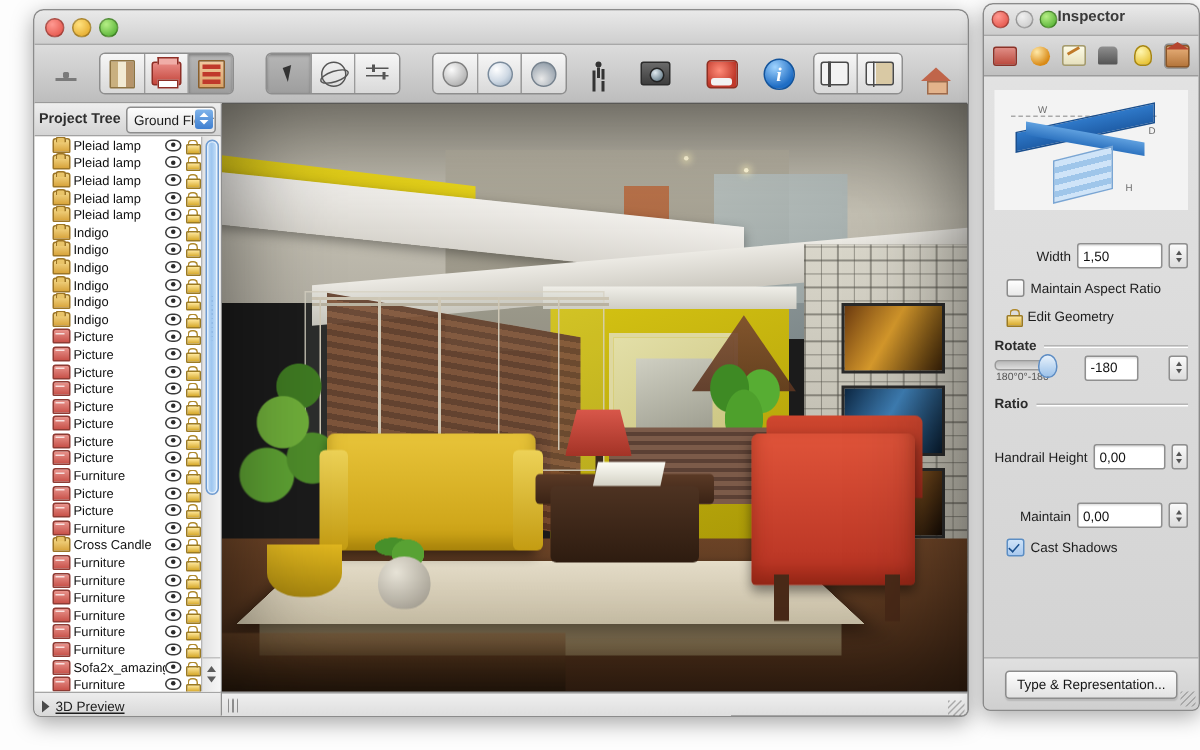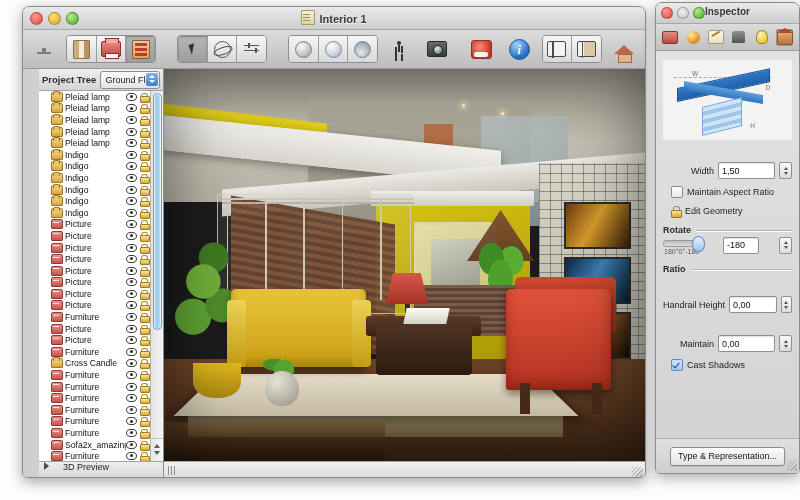--- a/index.html
+++ b/index.html
@@ -99,21 +99,21 @@
   .ico-house:after{content:"";position:absolute;left:-6px;top:9px;width:12px;height:7px;background:#e3b38b;border:1px solid #9c6a4c;}
   .ico-scale{width:14px;height:10px;position:relative;}
   .ico-scale:before{content:"";position:absolute;left:0;bottom:0;width:14px;height:1.6px;background:#7a7a7a;}
   .ico-scale:after{content:"";position:absolute;left:5px;bottom:1.6px;width:4px;height:4px;background:#7a7a7a;border-radius:1px;}
 
   
   .content{position:relative;height:calc(470px - 22px - 38px);background:#cfcfcf;display:flex;}
 
   
   .sidebar{width:124px;background:#eceae4;display:flex;flex-direction:column;
-    border-right:1px solid #8f8f8f;position:relative;margin-left:16px;}
+    border-right:1px solid #8f8f8f;position:relative;}
   .tree-head{
     height:21px;display:flex;align-items:center;gap:4px;padding:0 3px;
     background:linear-gradient(#eeeeee,#d4d4d4);border-bottom:1px solid #a3a3a3;
   }
   .tree-head-label{font-size:9.5px;font-weight:bold;color:#2e2e2e;white-space:nowrap;}
   .floor-select{
     flex:1;height:16px;border:1px solid #8d8d8d;border-radius:3px;
     background:linear-gradient(#fdfdfd,#e4e4e4);
     display:flex;align-items:center;font-size:9px;color:#1a1a1a;padding-left:4px;
     position:relative;white-space:nowrap;overflow:hidden;
@@ -161,23 +161,23 @@
     content:"";position:absolute;left:3px;right:3px;top:50%;height:30px;margin-top:-15px;
     background:repeating-linear-gradient(#7fa9d8 0 1px,transparent 1px 3px);opacity:.5;
   }
   .sb-arrows{position:absolute;left:0;right:0;bottom:0;height:22px;
     background:linear-gradient(90deg,#e6e6e6,#f6f6f6);border-top:1px solid #c2c2c2;}
   .sb-arrows i{position:absolute;left:3px;width:0;height:0;border-left:3px solid transparent;border-right:3px solid transparent;}
   .sb-arrows i.up{top:5px;border-bottom:4px solid #5c5c5c;}
   .sb-arrows i.dn{top:12px;border-top:4px solid #5c5c5c;}
 
   .tree-foot{
-    height:17px;display:flex;gap:14px;padding-left:5px;
+    height:17px;display:flex;align-items:center;gap:4px;padding-left:5px;
     background:linear-gradient(#ededed,#d6d6d6);border-top:1px solid #a5a5a5;
-    font-size:9px;color:#1d1d1d;
+    font-size:9px;color:#1d1d1d;text-decoration:underline;
   }
   .tri{width:0;height:0;border-top:4px solid transparent;border-bottom:4px solid transparent;border-left:5px solid #4a4a4a;}
 
   
   .viewport-wrap{flex:1;position:relative;background:#111;display:flex;flex-direction:column;}
   .viewport{flex:1;position:relative;overflow:hidden;background:#1b1b1b;}
   .vp-foot{height:17px;background:linear-gradient(#f0f0f0,#dcdcdc);border-top:1px solid #a5a5a5;position:relative;}
   .vp-foot .grip{position:absolute;left:4px;top:4px;width:8px;height:9px;
     background:repeating-linear-gradient(90deg,#8d8d8d 0 1px,transparent 1px 3px);}
   .vp-foot .resize{position:absolute;right:2px;bottom:1px;width:11px;height:11px;
@@ -367,23 +367,20 @@
 <div class="root">
 
   <div class="main-window">
 
     <div class="titlebar">
       <div class="traffic">
         <span class="tl red"></span>
         <span class="tl yel"></span>
         <span class="tl grn"></span>
       </div>
-      <div class="wtitle">
-        <span class="docicon"></span><span>Interior 1</span>
-      </div>
     </div>
 
     <div class="toolbar">
       <div class="tbtn free">
           <span class="ico ico-scale"></span>
         </div>
 
       <div class="tgroup">
         <div class="tbtn">
             <span class="ico ico-book"></span>

